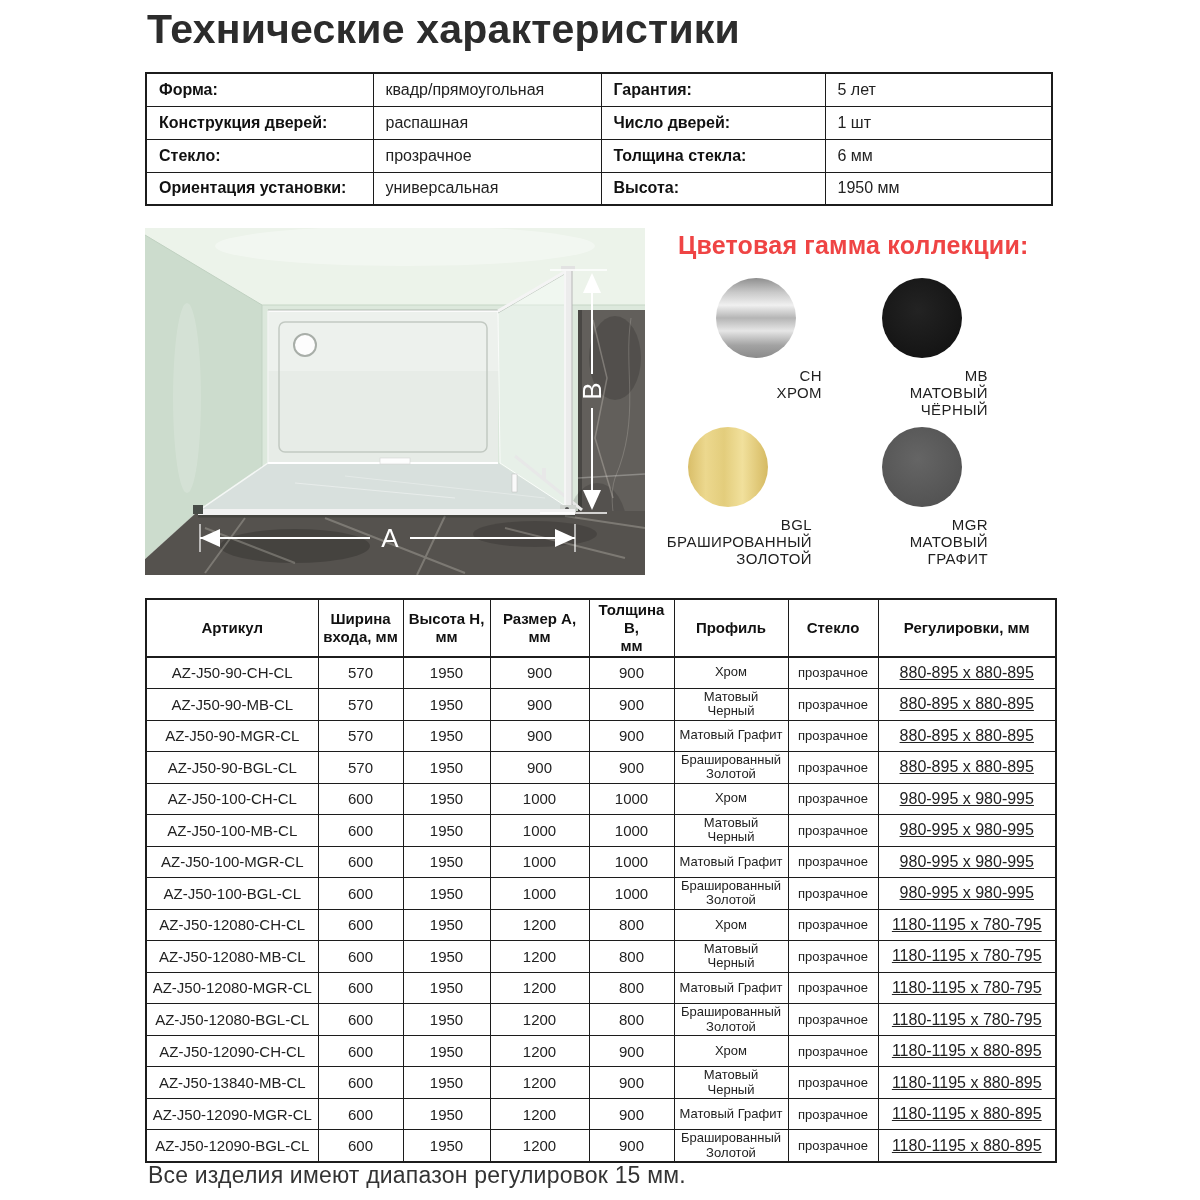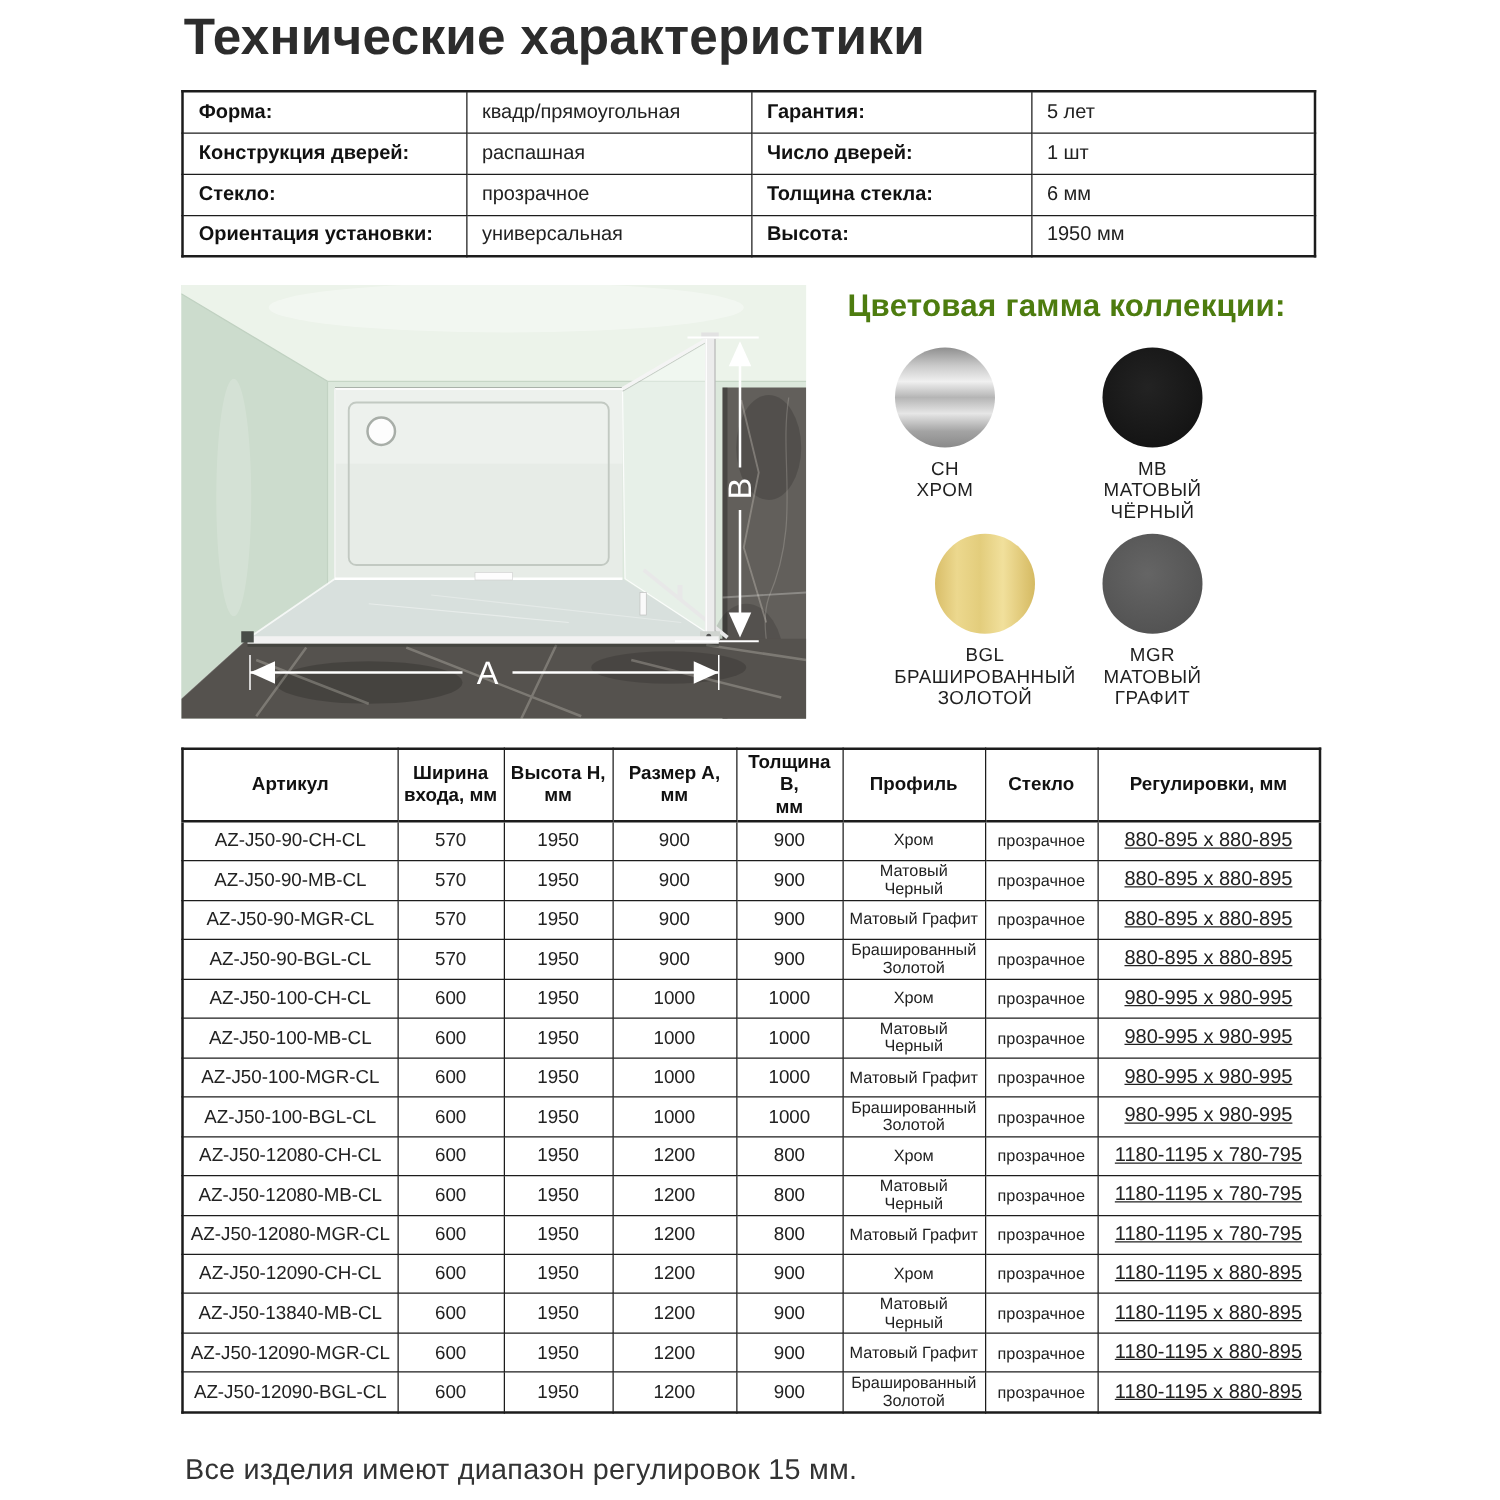--- a/index.html
+++ b/index.html
@@ -24,33 +24,33 @@
   }
   .specs-table td.lbl { font-weight: 700; color: #111; }
   .specs-table td.val { font-weight: 400; color: #222; }
 
   
   .diagram-wrap { position: absolute; left: 145px; top: 228px; width: 500px; height: 347px; }
 
   
   .colors-title {
     position: absolute; left: 678px; top: 231px;
-    font-size: 25px; font-weight: 700; color: #4d7c0f; letter-spacing: 0.2px;
+    font-size: 25px; font-weight: 700; color: #ef4444; letter-spacing: 0.2px;
   }
   .swatch { position: absolute; text-align: center; }
   .swatch .circle {
     width: 80px; height: 80px; border-radius: 50%; margin: 0 auto 9px auto;
   }
   .swatch .swatch-label {
     font-size: 15px; line-height: 17px; color: #1f1f1f;
-    letter-spacing: 0.4px; white-space: pre-line;
+    letter-spacing: 0.4px; white-space: pre-line; text-align: right;
   }
   .swatch-ch  { left: 690px; top: 278px; width: 132px; }
   .swatch-mb  { left: 856px; top: 278px; width: 132px; }
-  .swatch-bgl { left: 704px; top: 427px; width: 168px; }
+  .swatch-bgl { left: 644px; top: 427px; width: 168px; }
   .swatch-mgr { left: 856px; top: 427px; width: 132px; }
 
   
   .products-table {
     position: absolute; left: 145px; top: 598px; width: 910px;
     border-collapse: collapse; table-layout: fixed;
     border: 2px solid #1c1c1c;
     padding-left: 48px;
   }
   .products-table th, .products-table td {
@@ -369,20 +369,31 @@
       <td class="c0">AZ-J50-12080-MGR-CL</td>
       <td class="c1">600</td>
       <td class="c2">1950</td>
       <td class="c3">1200</td>
       <td class="c4">800</td>
       <td class="c5">Матовый Графит</td>
       <td class="c6">прозрачное</td>
       <td class="c7">1180-1195 x 780-795</td>
     </tr>
         <tr>
+      <td class="c0">AZ-J50-12080-BGL-CL</td>
+      <td class="c1">600</td>
+      <td class="c2">1950</td>
+      <td class="c3">1200</td>
+      <td class="c4">800</td>
+      <td class="c5">Брашированный
+Золотой</td>
+      <td class="c6">прозрачное</td>
+      <td class="c7">1180-1195 x 780-795</td>
+    </tr>
+        <tr>
       <td class="c0">AZ-J50-12090-CH-CL</td>
       <td class="c1">600</td>
       <td class="c2">1950</td>
       <td class="c3">1200</td>
       <td class="c4">900</td>
       <td class="c5">Хром</td>
       <td class="c6">прозрачное</td>
       <td class="c7">1180-1195 x 880-895</td>
     </tr>
         <tr>

